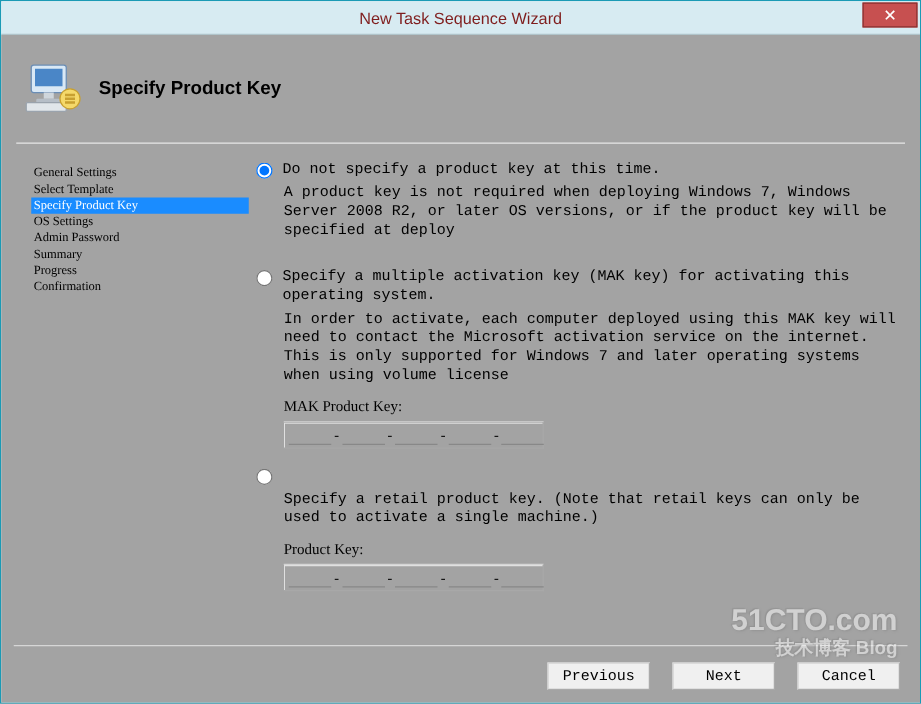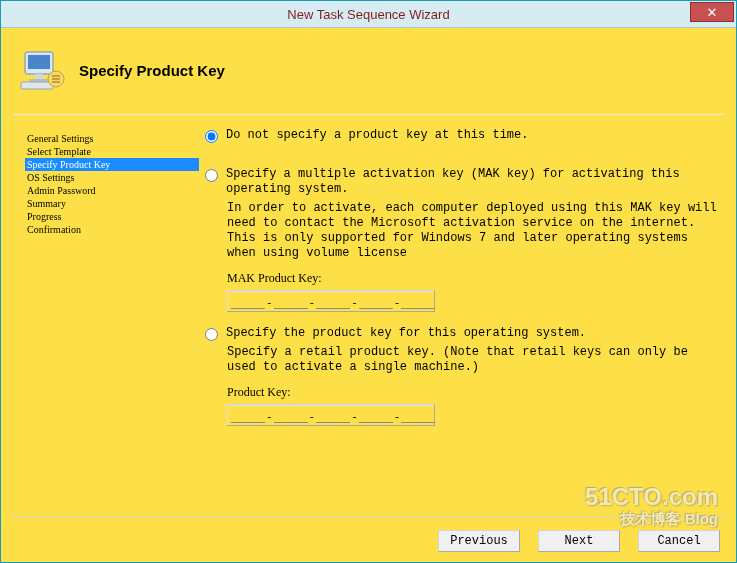--- a/index.html
+++ b/index.html
@@ -46,21 +46,21 @@
     align-items: center;
     justify-content: center;
     font-family: Arial, sans-serif;
     font-size: 13px;
     border: 1px solid #8a3030;
     cursor: pointer;
   }
   .wizard-body {
     position: absolute;
     top: 27px; left: 0; right: 0; bottom: 0;
-    background: #fde047;
+    background: #a3a3a3;
     padding: 10px 12px 12px 12px;
   }
   .wizard-header {
     display: flex;
     align-items: center;
     gap: 14px;
     padding: 10px 6px 22px 6px;
     border-bottom: 1px solid #e8e8e8;
   }
   .icon-wrap { width: 46px; height: 44px; flex: 0 0 46px; }
@@ -232,20 +232,21 @@
           <div class="side-item">Progress</div>
           <div class="side-item">Confirmation</div>
         </div>
 
       <div class="main-pane">
 
         <div class="opt-row">
           <input type="radio" name="pk" checked="" style="">
           <span class="opt-label">Do not specify a product key at this time.</span>
         </div>
+        <div class="opt-desc">A product key is not required when deploying Windows 7, Windows Server 2008 R2, or later OS versions, or if the product key will be specified at deploy</div>
 
         <div class="spacer-lg"></div>
 
         <div class="opt-row">
           <input type="radio" name="pk" style="">
           <span class="opt-label">Specify a multiple activation key (MAK key) for activating this operating system.</span>
         </div>
         <div class="opt-desc">In order to activate, each computer deployed using this MAK key will need to contact the Microsoft activation service on the internet.  This is only supported for Windows 7 and later operating systems when using volume license</div>
         <div class="field-label">MAK Product Key:</div>
         <div class="key-input-row">
@@ -257,21 +258,20 @@
             <span class="dash">-</span>
           <input class="key-seg" style="">
             <span class="dash">-</span>
           <input class="key-seg" style="">
         </div>
 
         <div class="spacer-md"></div>
 
         <div class="opt-row">
           <input type="radio" name="pk" style="">
-          <span class="opt-label">Specify the product key for this operating system.</span>
         </div>
         <div class="opt-desc">Specify a retail product key.  (Note that retail keys can only be used to activate a single machine.)</div>
         <div class="field-label">Product Key:</div>
         <div class="key-input-row">
           <input class="key-seg" style="">
             <span class="dash">-</span>
           <input class="key-seg" style="">
             <span class="dash">-</span>
           <input class="key-seg" style="">
             <span class="dash">-</span>

